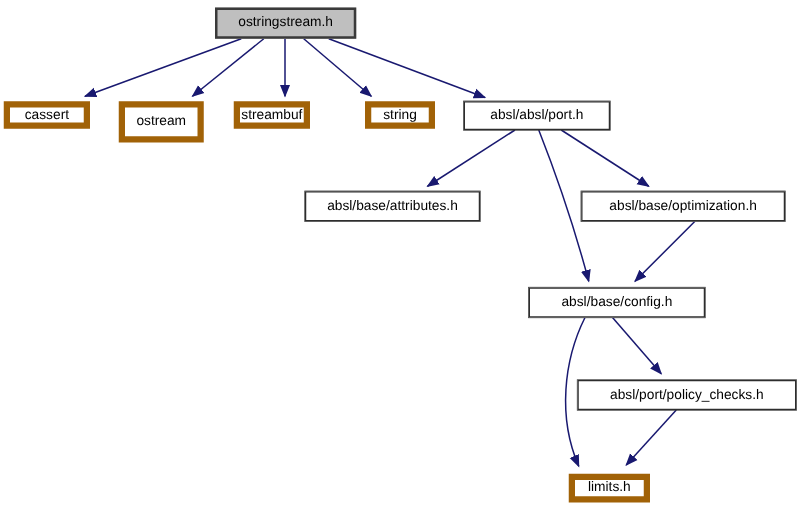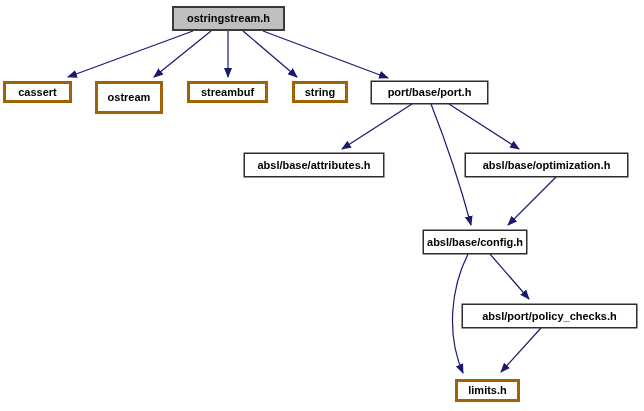--- a/index.html
+++ b/index.html
@@ -31,29 +31,28 @@
     display: flex;
     align-items: center;
     justify-content: center;
     background: #ffffff;
     border: 1px solid #2d2d2d;
     color: #000000;
     font-size: 11px;
     line-height: 1;
     white-space: nowrap;
     cursor: default;
-    font-weight: bold;
   }
   .node.header {
     border: 1px solid #2d2d2d;
     box-shadow: 0 0 0 0.5px #2d2d2d;
     cursor: pointer;
   }
   .node.system {
-    border: 3px solid #a16207;
+    border: 5px solid #a16207;
     box-shadow: none;
   }
   .node.root {
     background: #bfbfbf;
     border: 2px solid #3a3a3a;
     box-shadow: none;
   }
 </style>
 </head>
 <body>
@@ -87,41 +86,41 @@
   </div>
 
   <div class="node system" style="left:3px; top:81px; width:69px; height:22px;">
     <span>cassert</span>
   </div>
 
   <div class="node system" style="left:95px; top:81px; width:68px; height:33px;">
     <span>ostream</span>
   </div>
 
-  <div class="node system" style="left:187px; top:81px; width:81px; height:22px;">
+  <div class="node system" style="left:187px; top:81px; width:61px; height:22px;">
     <span>streambuf</span>
   </div>
 
   <div class="node system" style="left:292px; top:81px; width:56px; height:22px;">
     <span>string</span>
   </div>
 
   <div class="node header" style="left:371px; top:81px; width:117px; height:23px;">
-    <span>port/base/port.h</span>
+    <span>absl/absl/port.h</span>
   </div>
 
   <div class="node header" style="left:244px; top:153px; width:140px; height:24px;">
     <span>absl/base/attributes.h</span>
   </div>
 
   <div class="node header" style="left:465px; top:153px; width:163px; height:24px;">
     <span>absl/base/optimization.h</span>
   </div>
 
-  <div class="node header" style="left:423px; top:230px; width:104px; height:24px;">
+  <div class="node header" style="left:423px; top:230px; width:141px; height:24px;">
     <span>absl/base/config.h</span>
   </div>
 
   <div class="node header" style="left:462px; top:304px; width:175px; height:24px;">
     <span>absl/port/policy_checks.h</span>
   </div>
 
   <div class="node system" style="left:455px; top:379px; width:65px; height:23px;">
     <span>limits.h</span>
   </div>

